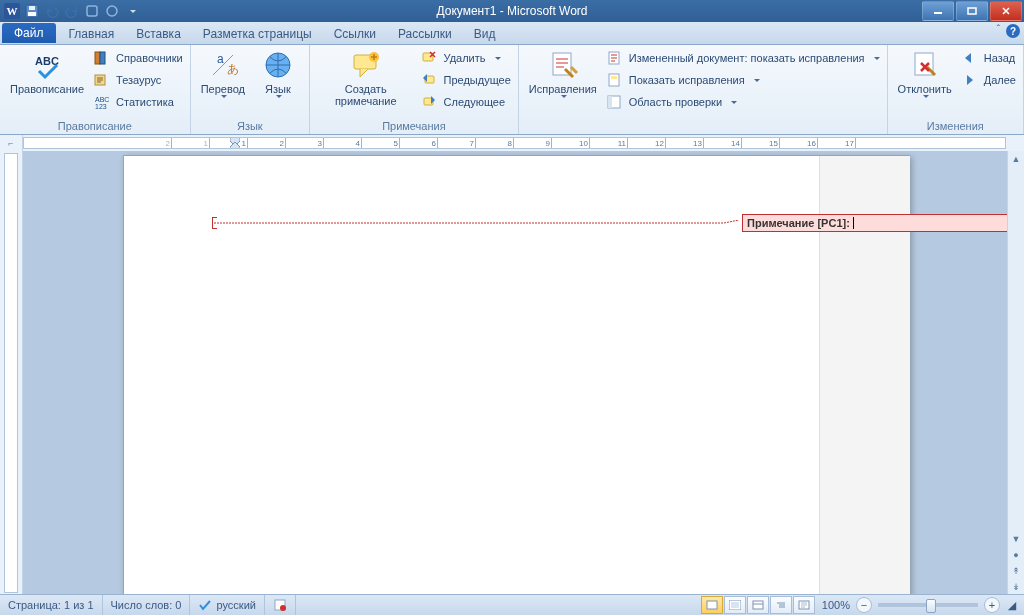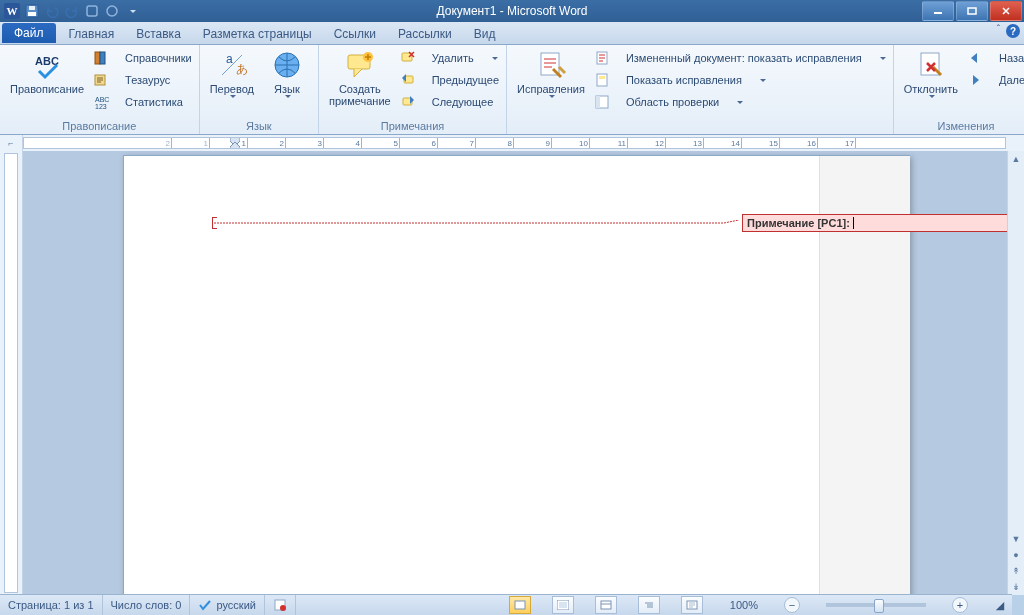--- a/index.html
+++ b/index.html
@@ -15,21 +15,21 @@
   .tab { padding:3px 10px; color:#3b5a84; font-size:12px; cursor:default; border:1px solid transparent; border-bottom:none; }
   .tab.active { background:#f5f9fd; border:1px solid #8ba8c8; border-bottom:1px solid #f5f9fd; margin-bottom:-1px; border-radius:3px 3px 0 0; color:#2b4a74; }
   .tabstrip-right { position:absolute; right:4px; top:2px; display:flex; gap:6px; color:#3b5a84; }
   .help-icon { width:14px; height:14px; border-radius:50%; background:#2a6ac1; color:#fff; display:flex; align-items:center; justify-content:center; font-size:10px; font-weight:bold; }
   .ribbon { height:89px; background:linear-gradient(to bottom,#f5f9fd,#e4eef8); border-bottom:1px solid #8ba8c8; display:flex; }
   .group { border-right:1px solid #c3d4e8; display:flex; flex-direction:column; justify-content:space-between; }
   .group-body { display:flex; align-items:flex-start; padding:2px 4px; flex:1; }
   .group-label { text-align:center; padding-bottom:2px; color:#5a7aa0; font-size:11px; }
   .big-btn { display:flex; flex-direction:column; align-items:center; justify-content:flex-start; padding:2px 6px; min-width:42px; text-align:center; color:#2b4a74; line-height:1.1; }
   .big-btn .ico { width:32px; height:32px; margin-bottom:2px; display:flex; align-items:center; justify-content:center; }
-  .small-btn { display:flex; align-items:center; gap:16px; padding:1px 3px; color:#2b4a74; height:20px; white-space:nowrap; }
+  .small-btn { display:flex; align-items:center; gap:7px; padding:1px 3px; color:#2b4a74; height:20px; white-space:nowrap; }
   .small-btn .si { width:16px; height:16px; display:flex; align-items:center; justify-content:center; }
   .caret { width:0; height:0; border-left:3px solid transparent; border-right:3px solid transparent; border-top:3px solid #4a6a94; display:inline-block; margin-left:2px; }
   .vstack { display:flex; flex-direction:column; }
   svg { display:block; }
 
   .ruler-row { height:16px; background:#e9f1fa; border-bottom:1px solid #c3d4e8; display:flex; }
   .ruler-corner { width:22px; height:16px; border-right:1px solid #c3d4e8; display:flex; align-items:center; justify-content:center; color:#5a7aa0; font-size:9px; }
   .ruler-h { flex:1; position:relative; overflow:hidden; background:#fff; margin:2px 18px 2px 0; border:1px solid #b0c4dc; font-size:8px; color:#5a7aa0; }
   .ruler-h .marks { position:absolute; left:110px; top:0; height:100%; display:flex; }
   .ruler-h .cm { width:38px; border-right:1px solid #a0b4cc; display:flex; align-items:center; justify-content:flex-end; padding-right:1px; box-sizing:border-box; position:relative; }
@@ -42,21 +42,21 @@
   .doc-area { flex:1; position:relative; overflow:hidden;text-decoration:underline; }
   .page { position:absolute; left:100px; top:4px; width:785px; height:900px; background:#fff; border:1px solid #8ba8c8; box-shadow:2px 2px 6px rgba(0,0,0,0.25); }
   .comment-area { position:absolute; left:695px; top:0; bottom:0; width:90px; background:#f4f4f4; border-left:1px solid #e0e0e0; }
   .comment-balloon { position:absolute; left:618px; top:58px; width:280px; padding:2px 4px; background:#ffdcdc; border:1px solid #c03030; font-size:11px; color:#333; }
   .comment-connector { position:absolute; left:90px; top:64px; width:525px; height:10px; }
   .comment-mark { position:absolute; left:88px; top:61px; width:4px; height:10px; border:1px solid #c03030; border-right:none; }
   .vscroll { width:16px; background:#e4eef8; border-left:1px solid #c3d4e8; display:flex; flex-direction:column; }
   .vscroll .arrow { height:16px; display:flex; align-items:center; justify-content:center; color:#5a7aa0; font-size:9px; }
   .vscroll .thumb { flex:1; }
 
-  .statusbar { position:absolute; bottom:0; left:0; right:12px; height:20px; background:linear-gradient(to bottom,#dce8f6,#c7d8ec); border-top:1px solid #9ab4d0; display:flex; align-items:center; color:#3b5a84; font-size:11px; }
+  .statusbar { position:absolute; bottom:0; left:0; right:0; height:20px; background:linear-gradient(to bottom,#dce8f6,#c7d8ec); border-top:1px solid #9ab4d0; display:flex; align-items:center; color:#3b5a84; font-size:11px; }
   .statusbar .seg { padding:0 8px; border-right:1px solid #b0c4dc; height:100%; display:flex; align-items:center; gap:4px; }
   .statusbar .spacer { flex:1; }
   .view-btn { width:20px; height:16px; border:1px solid #a8bed8; background:linear-gradient(to bottom,#fbfdff,#e2ecf7); margin-right:1px; display:flex; align-items:center; justify-content:center; }
   .view-btn.active { background:linear-gradient(to bottom,#ffe9a8,#ffcf5b); border-color:#d6a93a; }
   .zoom-slider { width:100px; height:4px; background:#b0c4dc; position:relative; margin:0 6px; }
   .zoom-slider .mid { position:absolute; left:50%; top:-3px; width:1px; height:10px; background:#8aa6c4; }
   .zoom-slider .knob { position:absolute; left:48px; top:-4px; width:8px; height:12px; background:linear-gradient(to bottom,#fbfdff,#d2e2f2); border:1px solid #8aa6c4; border-radius:2px; }
   .zbtn { width:14px; height:14px; border:1px solid #a8bed8; border-radius:50%; background:#f2f7fc; display:flex; align-items:center; justify-content:center; font-size:11px; line-height:1; }
 </style>
 </head>
@@ -412,21 +412,21 @@
       </svg>
       <span>русский</span>
     </div>
   <div class="seg">
       <svg width="14" height="14">
         <rect x="2" y="2" width="10" height="10" fill="#fff" stroke="#90a8c8"></rect>
         <circle cx="10" cy="10" r="3" fill="#d03030"></circle>
       </svg>
     </div>
   <div class="spacer"></div>
-  <div style="display:flex; align-items:center; padding-right:4px;gap:20px;">
+  <div style="display:flex; align-items:center; padding-right:4px;">
     <div class="view-btn active">
         <svg width="12" height="10">
           <rect x="1" y="1" width="10" height="8" fill="#fff" stroke="#7a94b4"></rect>
         </svg>
       </div>
     <div class="view-btn">
         <svg width="12" height="10">
           <rect x="0" y="0" width="12" height="10" fill="#fff" stroke="#7a94b4"></rect>
           <rect x="2" y="2" width="8" height="6" fill="#d8e4f2"></rect>
         </svg>

